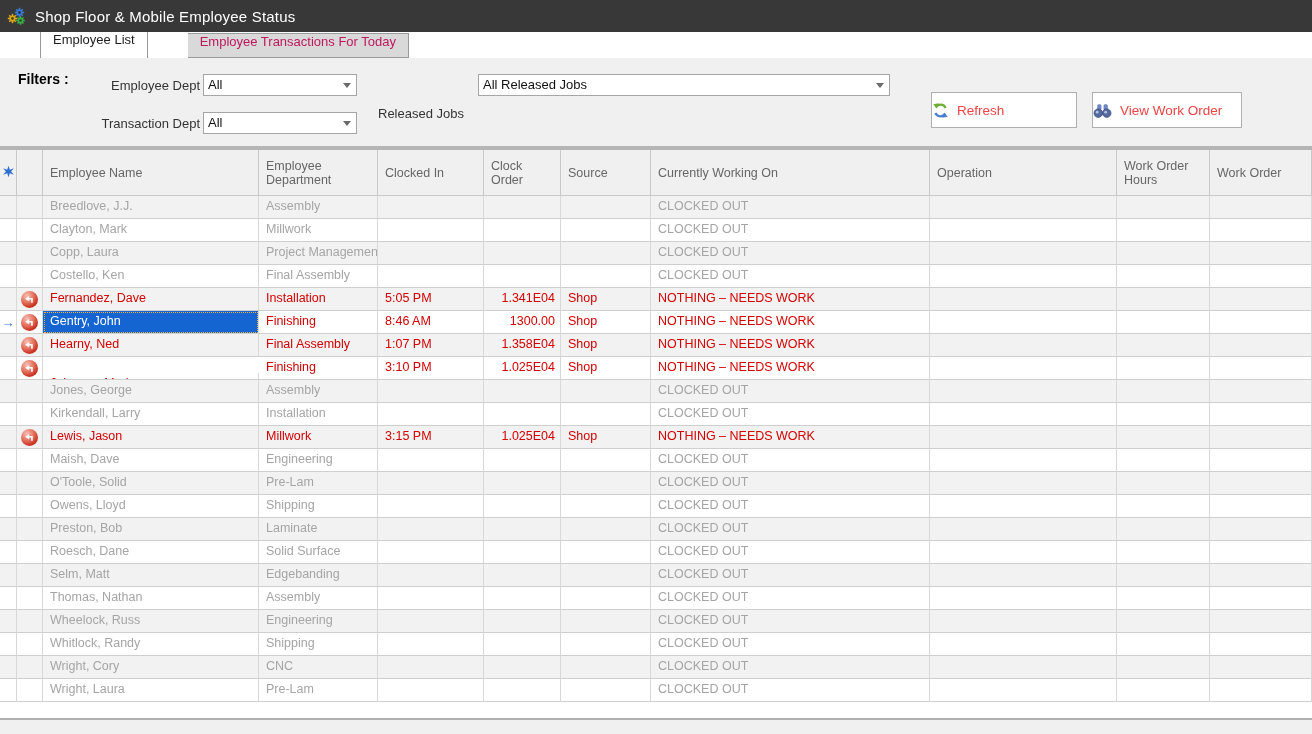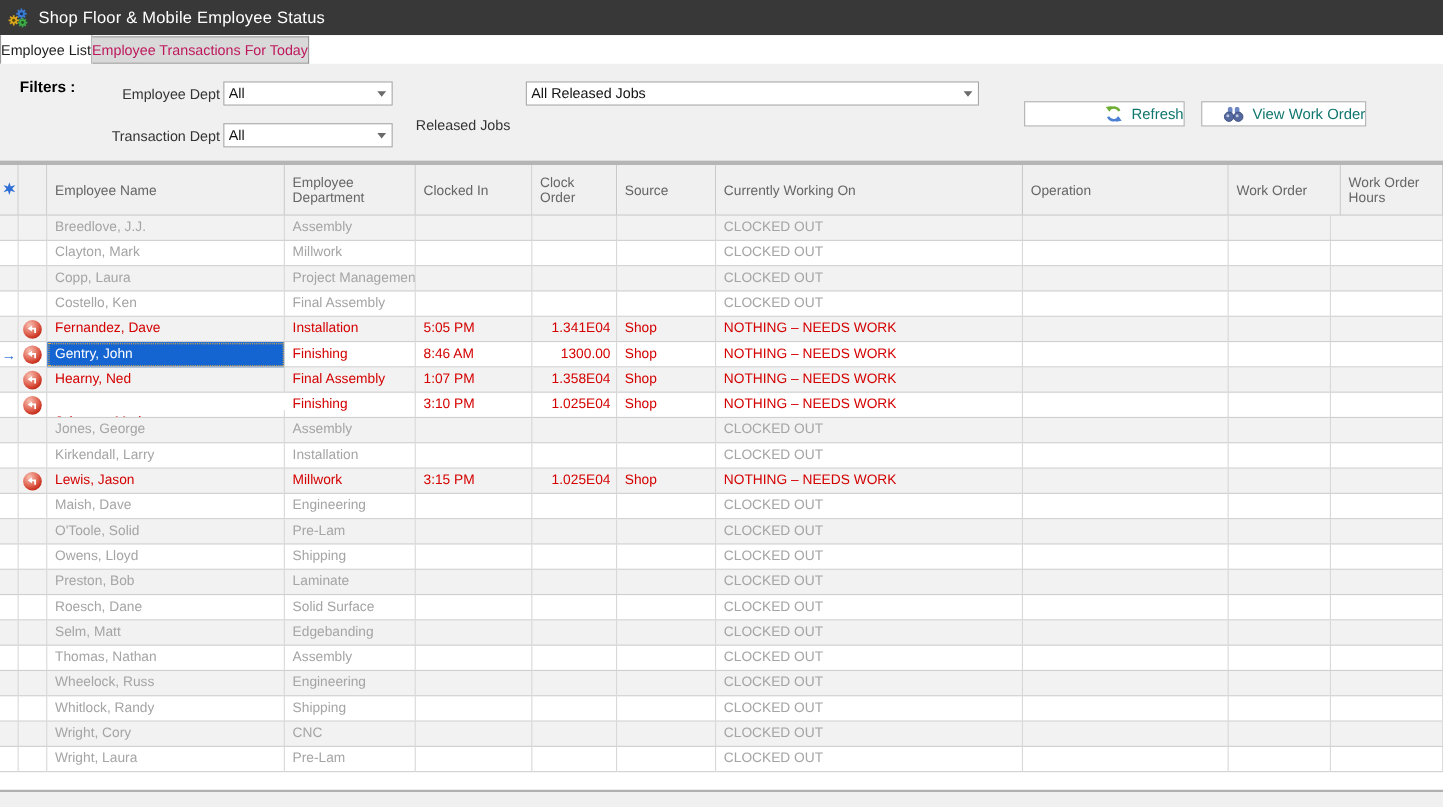--- a/index.html
+++ b/index.html
@@ -17,22 +17,22 @@
   }
   .titlebar .app-icon { width:20px; height:20px; flex:none; }
   .titlebar .title { color:#ffffff; font-size:15px; margin-left:8px; letter-spacing:.2px; }
 
   
   .tabstrip {
     position:absolute; top:32px; left:0; width:1312px; height:26px;
     background:#ffffff; display:flex; align-items:flex-end;
   }
   .tab {
-    height:26px; display:flex; align-items:center; padding:0 0;
-    font-size:13px; white-space:nowrap; cursor:default;
+    height:26px; display:flex; align-items:flex-start; padding:0 12px;
+    font-size:13px; white-space:nowrap; cursor:default;margin-left:40px;
   }
   .tab.active {
     background:#ffffff; color:#1d1d1d;
     border-left:1px solid #9a9a9a; border-right:1px solid #9a9a9a;
   }
   .tab.inactive {
     background:#d9d9d9; color:#be185d; height:25px;
     border:1px solid #9a9a9a; border-left:none;
   }
 
@@ -56,23 +56,23 @@
   .dd .dd-arrow {
     position:absolute; right:0; top:0; width:18px; height:100%;
     display:flex; align-items:center; justify-content:center;
   }
   .dd .dd-arrow i {
     width:0; height:0; border-left:4px solid transparent; border-right:4px solid transparent;
     border-top:5px solid #6a6a6a;
   }
 
   .btn {
-    position:absolute; height:23px; background:#ffffff; border:1px solid #b0b0b0;
-    display:flex; align-items:center; justify-content:flex-end; gap:8px;
-    font-size:13.5px; color:#0f766e; cursor:default;
+    position:absolute; height:36px; background:#ffffff; border:1px solid #b0b0b0;
+    display:flex; align-items:center; justify-content:flex-start; gap:8px;
+    font-size:13.5px; color:#ef4444; cursor:default;
   }
   .btn svg { flex:none; }
 
   
   .grid { position:absolute; top:150px; left:0; width:1312px; }
   .g-header { display:flex; height:46px; }
   .g-hcell {
     background:#f0f0f0; color:#666; font-size:12.5px; line-height:14px;
     border-right:1px solid #c9c9c9; border-bottom:1px solid #c9c9c9;
     display:flex; align-items:center; padding:2px 4px 2px 7px; overflow:hidden;
@@ -216,22 +216,22 @@
           </svg></span>
       </div>
       <div class="g-hcell" style="width: 26px; flex: 0 0 auto;"></div>
       <div class="g-hcell" style="width: 216px; flex: 0 0 auto;">Employee Name</div>
       <div class="g-hcell" style="width: 119px; flex: 0 0 auto;">Employee Department</div>
       <div class="g-hcell" style="width: 106px; flex: 0 0 auto;">Clocked In</div>
       <div class="g-hcell" style="width: 77px; flex: 0 0 auto;">Clock Order</div>
       <div class="g-hcell" style="width: 90px; flex: 0 0 auto;">Source</div>
       <div class="g-hcell" style="width: 279px; flex: 0 0 auto;">Currently Working On</div>
       <div class="g-hcell" style="width: 187px; flex: 0 0 auto;">Operation</div>
+      <div class="g-hcell" style="width: 93px; flex: 0 0 auto;">Work Order Hours</div>
       <div class="g-hcell" style="width: 102px; flex: 0 0 auto;">Work Order</div>
-      <div class="g-hcell" style="width: 93px; flex: 0 0 auto;">Work Order Hours</div>
     </div>
     <div class="g-row out stripe">
       <div class="g-cell icon-cell" style="width: 17px; flex: 0 0 auto;"></div>
       <div class="g-cell icon-cell" style="width: 26px; flex: 0 0 auto;"></div>
       <div class="g-cell" style="width: 216px; flex: 0 0 auto;">Breedlove, J.J.</div>
       <div class="g-cell" style="width: 119px; flex: 0 0 auto;">Assembly</div>
       <div class="g-cell" style="width: 106px; flex: 0 0 auto;"></div>
       <div class="g-cell num" style="width: 77px; flex: 0 0 auto;"></div>
       <div class="g-cell" style="width: 90px; flex: 0 0 auto;"></div>
       <div class="g-cell" style="width: 279px; flex: 0 0 auto;">CLOCKED OUT</div>

